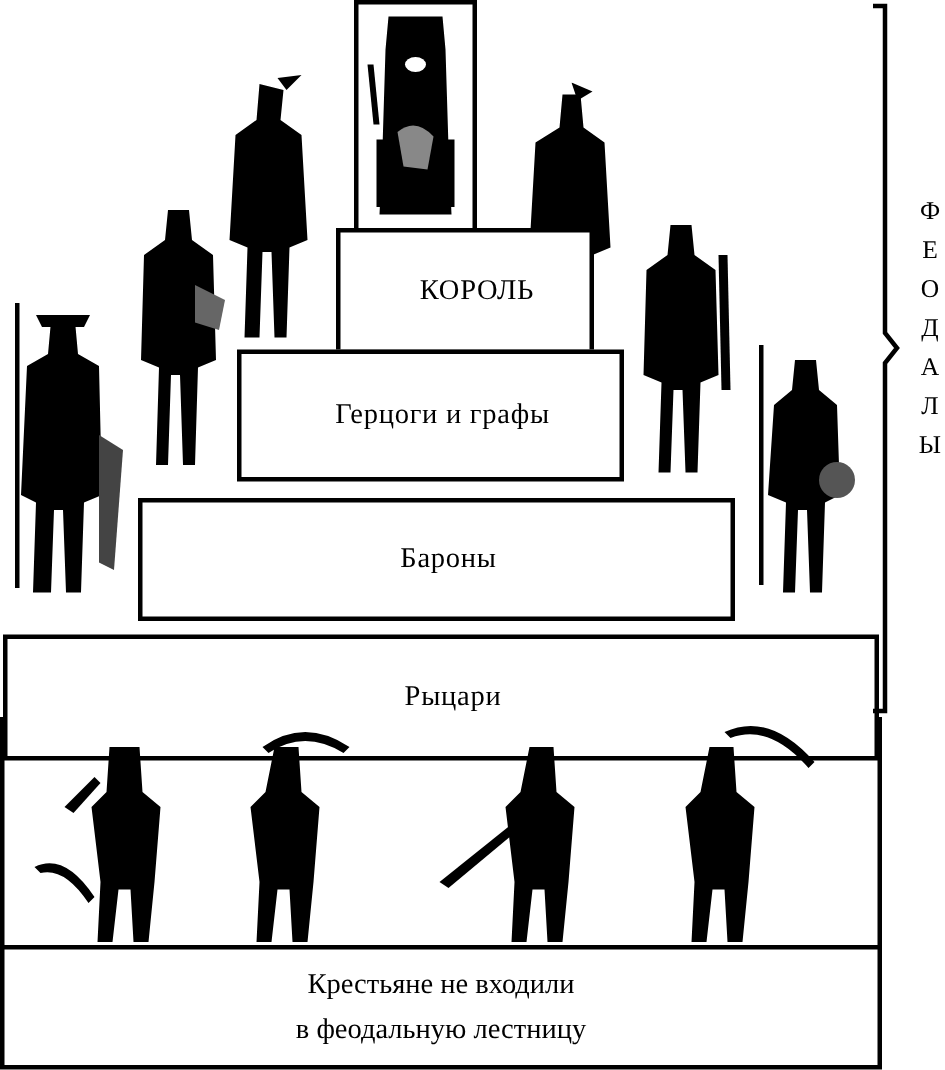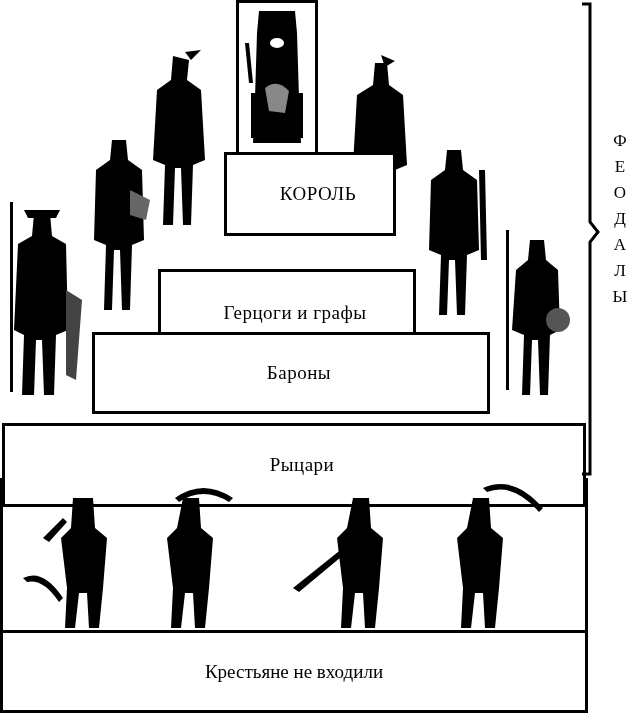--- a/index.html
+++ b/index.html
@@ -51,21 +51,21 @@
 </svg>
 <svg class="fig" style="left:500px;top:230px" width="80" height="168" viewBox="0 0 80 168">
   <path d="M30 10 L44 10 L46 30 L58 40 L60 100 L50 105 L48 165 L40 165 L38 110 L32 110 L30 165 L22 165 L24 105 L12 100 L16 40 L28 30 Z" fill="#000"></path>
   <circle cx="58" cy="90" r="12" fill="#555"></circle>
   <rect x="6" y="0" width="3" height="160" fill="#000"></rect>
 </svg>
 
 <div class="box label" style="left:224px;top:152px;width:172px;height:84px;">
   <span>КОРОЛЬ</span>
 </div>
-<div class="box label" style="left:158px;top:233px;width:258px;height:88px;margin-top:36px;">
+<div class="box label" style="left:158px;top:233px;width:258px;height:88px;">
   <span>Герцоги и графы</span>
 </div>
 <div class="box label" style="left:92px;top:332px;width:398px;height:82px;">
   <span>Бароны</span>
 </div>
 <div class="box label" style="left:2px;top:396px;width:584px;height:84px;margin-top:27px;">
   <span>Рыцари</span>
 </div>
 
 <svg class="brace" style="left:580px;top:0" width="30" height="480" viewBox="0 0 30 480">
@@ -91,13 +91,14 @@
       <path d="M172 20 Q200 0 230 20 L226 24 Q200 8 176 24 Z"></path>
       <path d="M350 20 L366 20 L368 50 L380 60 L376 110 L372 150 L362 150 L360 115 L352 115 L348 150 L338 150 L340 110 L334 60 L344 50 Z"></path>
       <path d="M290 110 L340 70 L344 74 L296 114 Z"></path>
       <path d="M470 20 L486 20 L488 50 L500 60 L496 110 L492 150 L482 150 L480 115 L472 115 L468 150 L458 150 L460 110 L454 60 L464 50 Z"></path>
       <path d="M480 10 Q510 -4 540 30 L536 34 Q510 4 484 14 Z"></path>
     </g>
   </svg>
 </div>
 <div class="box bottom" style="left:0;top:630px;width:588px;height:83px;">
   <span>Крестьяне не входили</span>
+  <span>в феодальную лестницу</span>
 </div>
 
 </body></html>

